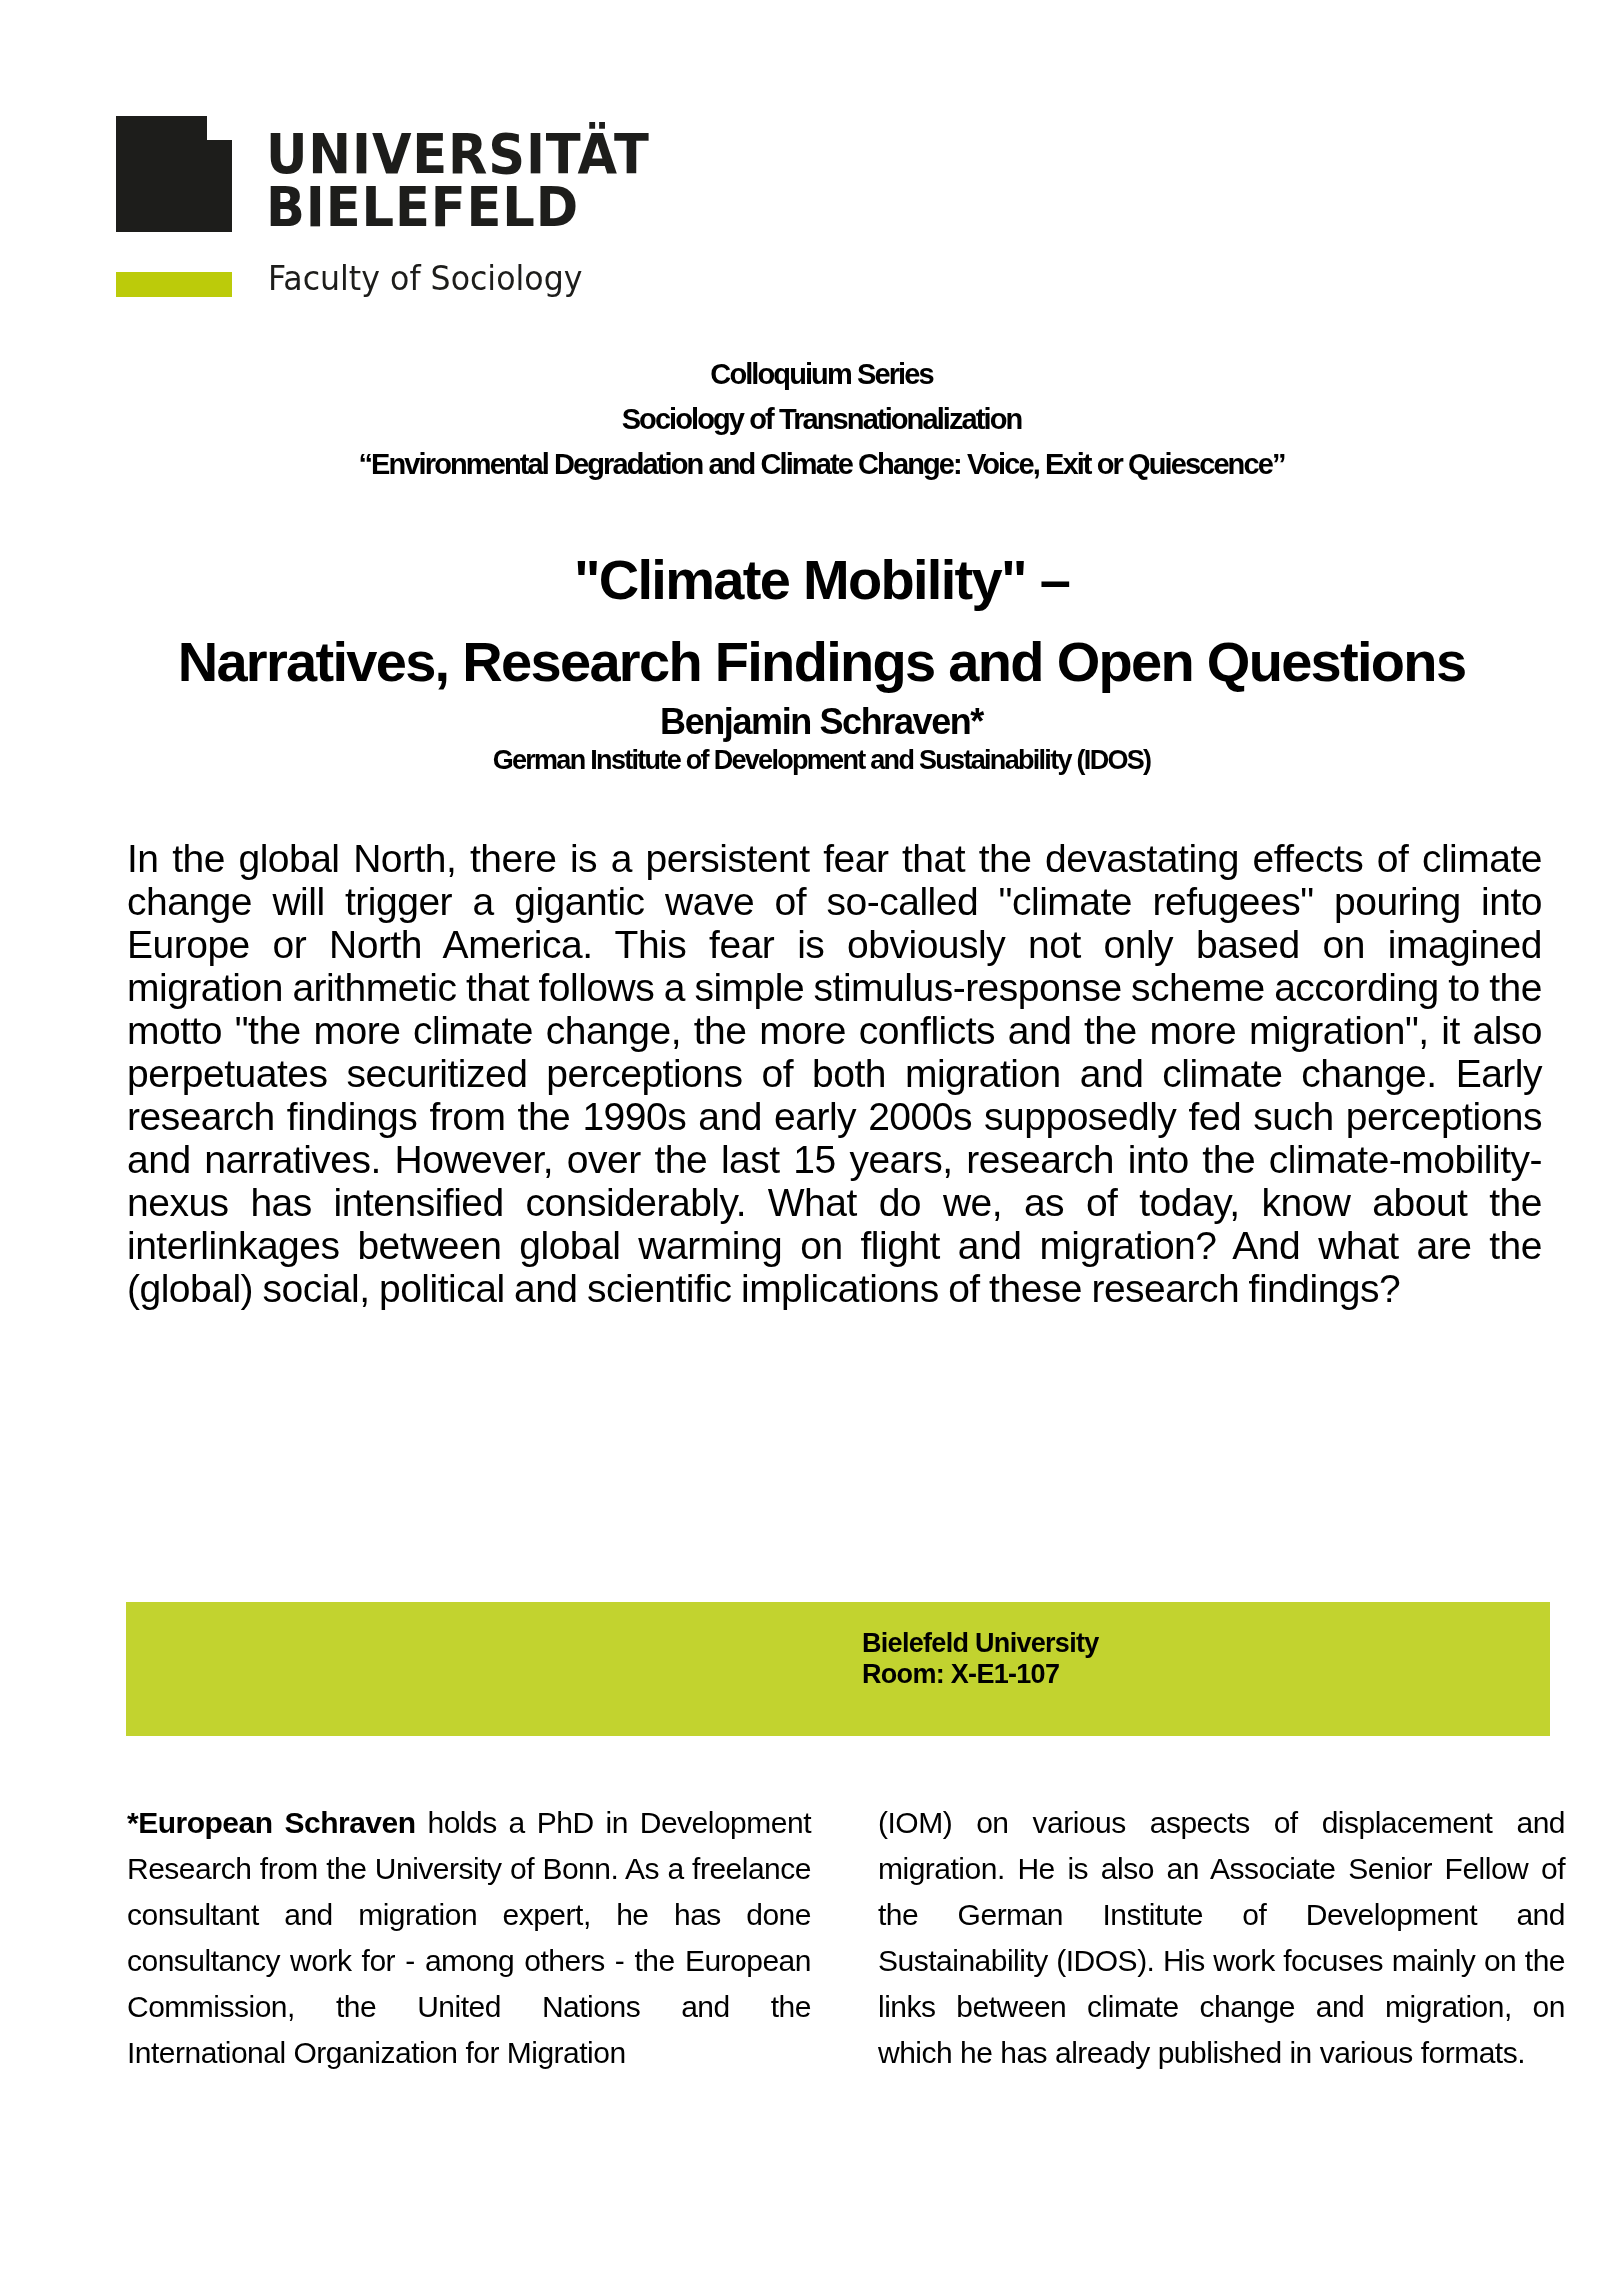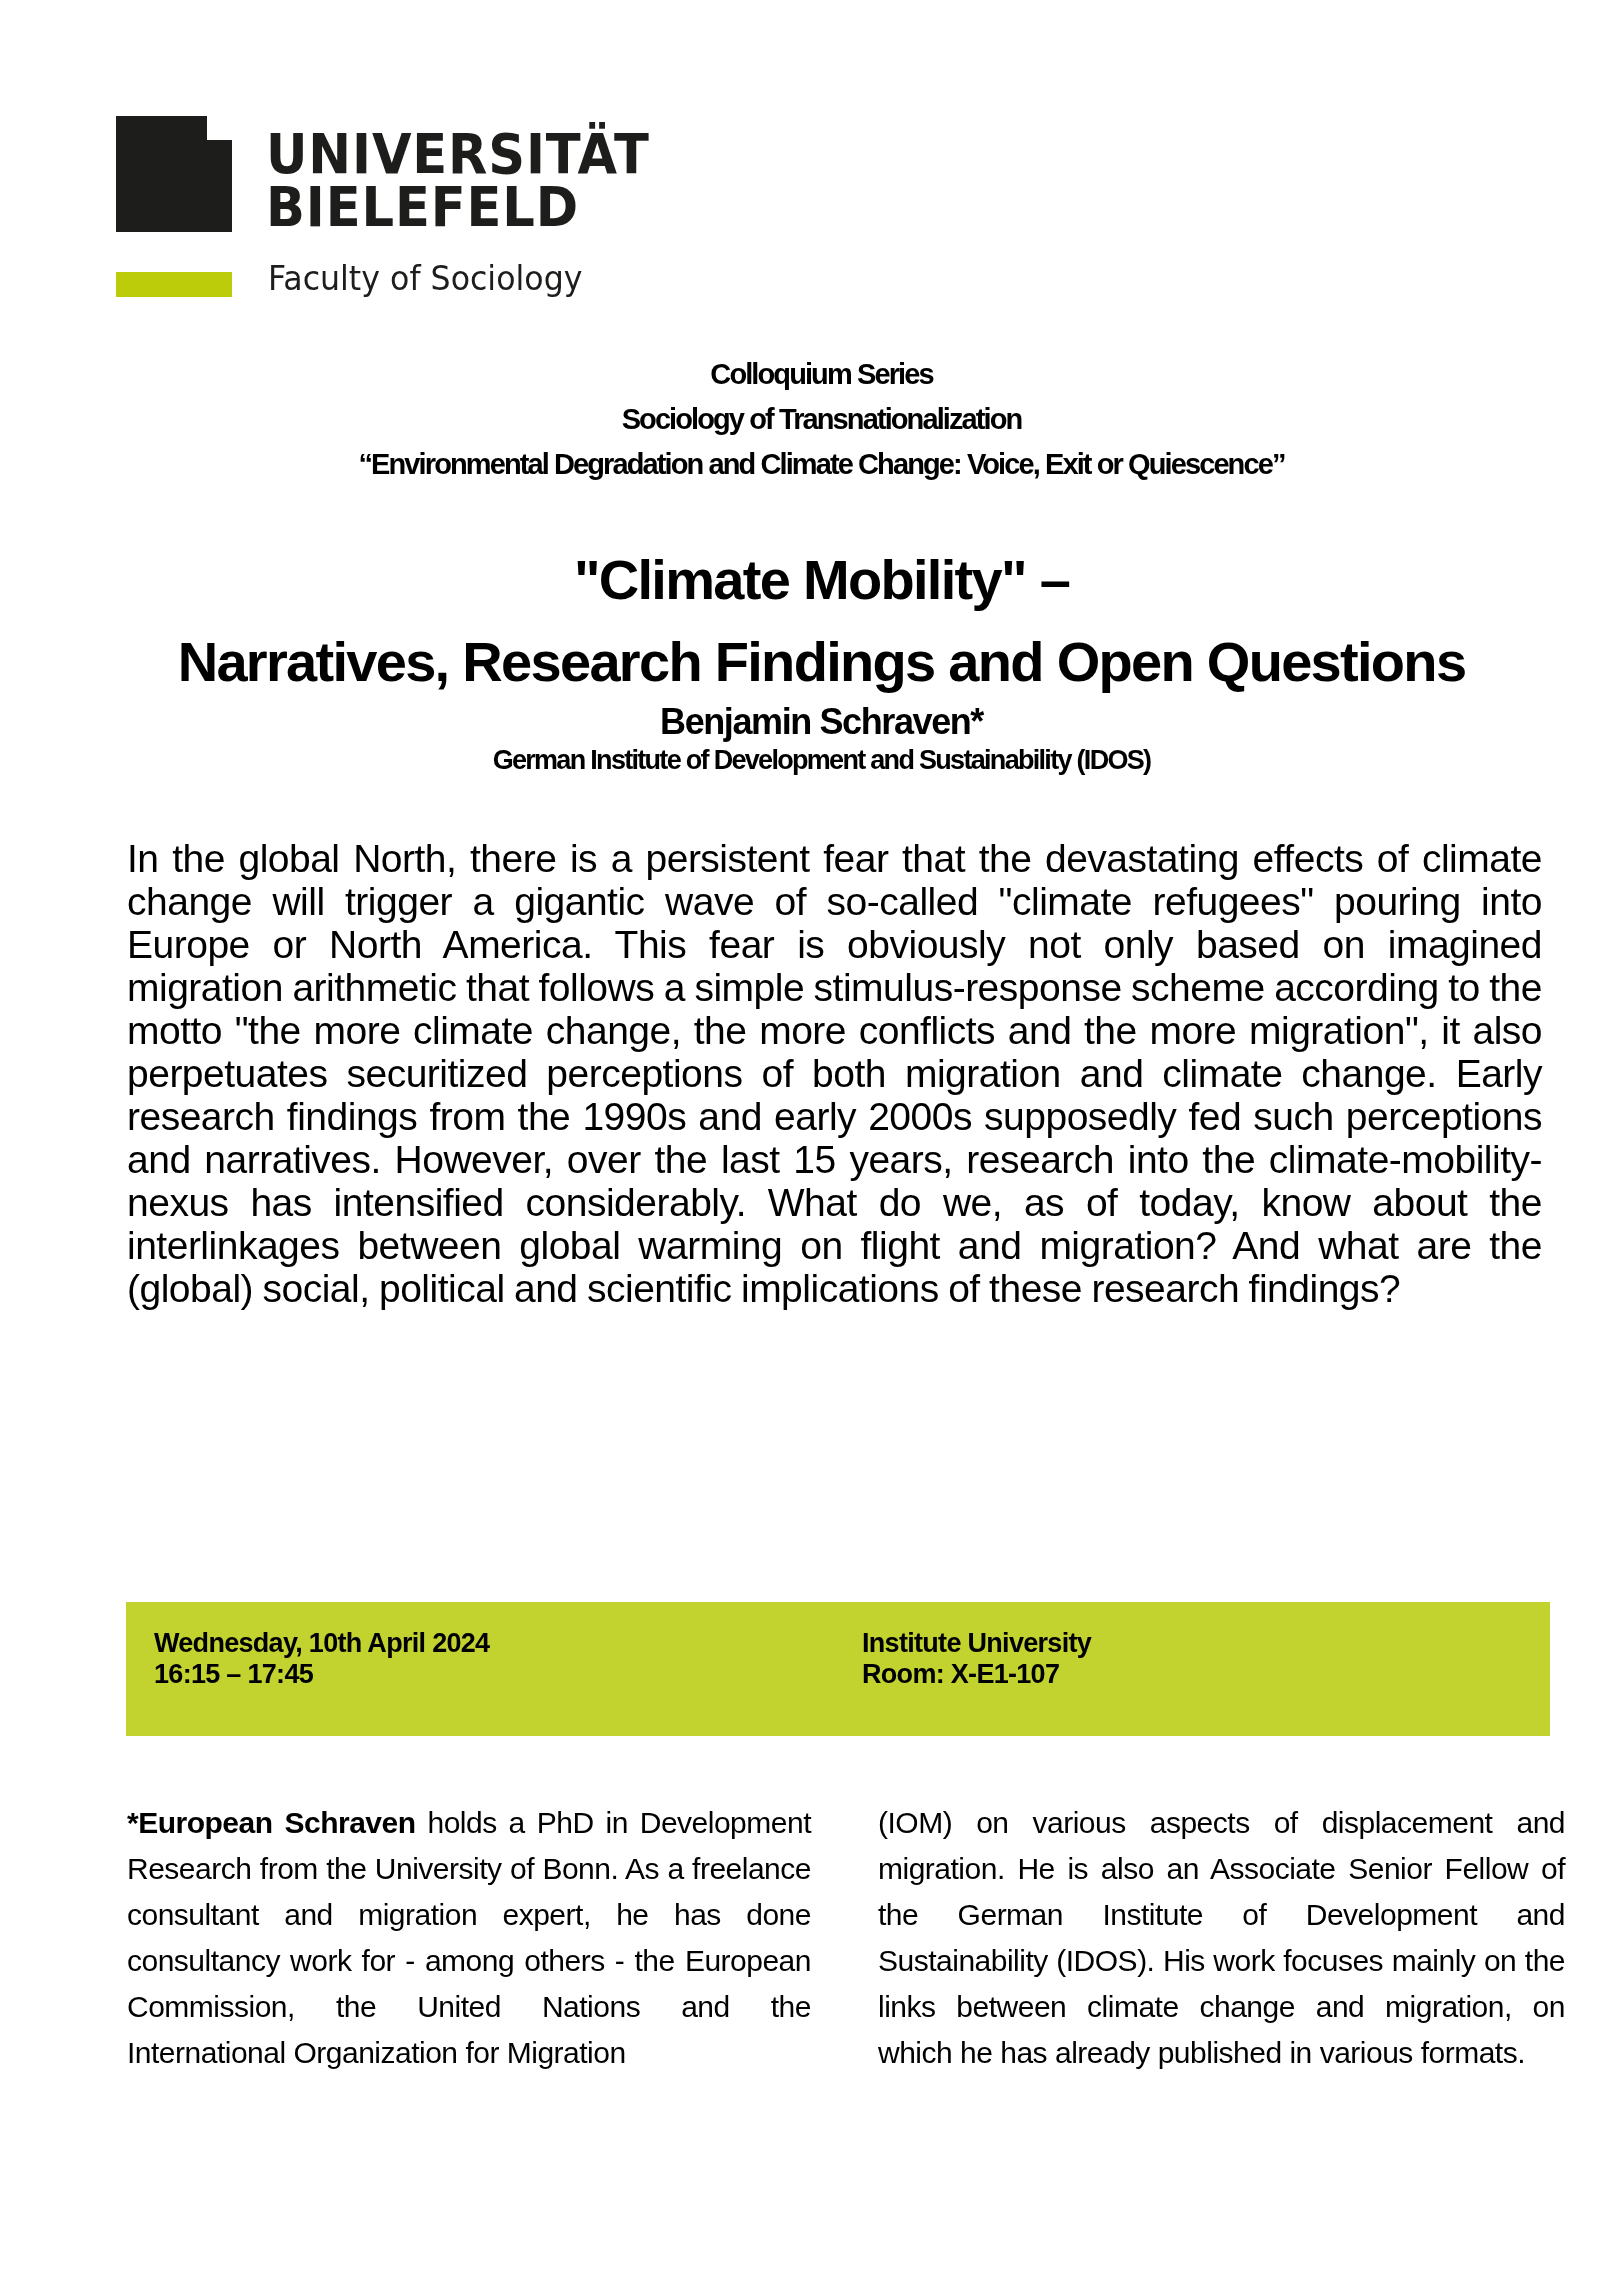--- a/index.html
+++ b/index.html
@@ -196,25 +196,21 @@
 <div class="title">
   <div>"Climate Mobility" –</div>
   <div>Narratives, Research Findings and Open Questions</div>
 </div>
 <div class="speaker">Benjamin Schraven*</div>
 <div class="affiliation">German Institute of Development and Sustainability (IDOS)</div>
 
 <div class="abstract">In the global North, there is a persistent fear that the devastating effects of climate change will trigger a gigantic wave of so-called "climate refugees" pouring into Europe or North America. This fear is obviously not only based on imagined migration arithmetic that follows a simple stimulus-response scheme according to the motto "the more climate change, the more conflicts and the more migration", it also perpetuates securitized perceptions of both migration and climate change. Early research findings from the 1990s and early 2000s supposedly fed such perceptions and narratives. However, over the last 15 years, research into the climate-mobility-nexus has intensified considerably. What do we, as of today, know about the interlinkages between global warming on flight and migration? And what are the (global) social, political and scientific implications of these research findings?</div>
 
 <div class="info-box">
-  <div class="info-col left">
-    <div>Wednesday, 10th April 2024</div>
-    <div>16:15 – 17:45</div>
-  </div>
   <div class="info-col right">
-    <div>Institute University</div>
+    <div>Bielefeld University</div>
     <div>Room: X-E1-107</div>
   </div>
 </div>
 
 <div class="bio left"><strong>*European Schraven</strong><span> holds a PhD in Development Research from the University of Bonn. As a freelance consultant and migration expert, he has done consultancy work for - among others - the European Commission, the United Nations and the International Organization for Migration</span></div>
 <div class="bio right"><span>(IOM) on various aspects of displacement and migration. He is also an Associate Senior Fellow of the German Institute of Development and Sustainability (IDOS). His work focuses mainly on the links between climate change and migration, on which he has already published in various formats.</span></div>
 
 
 </body></html>

